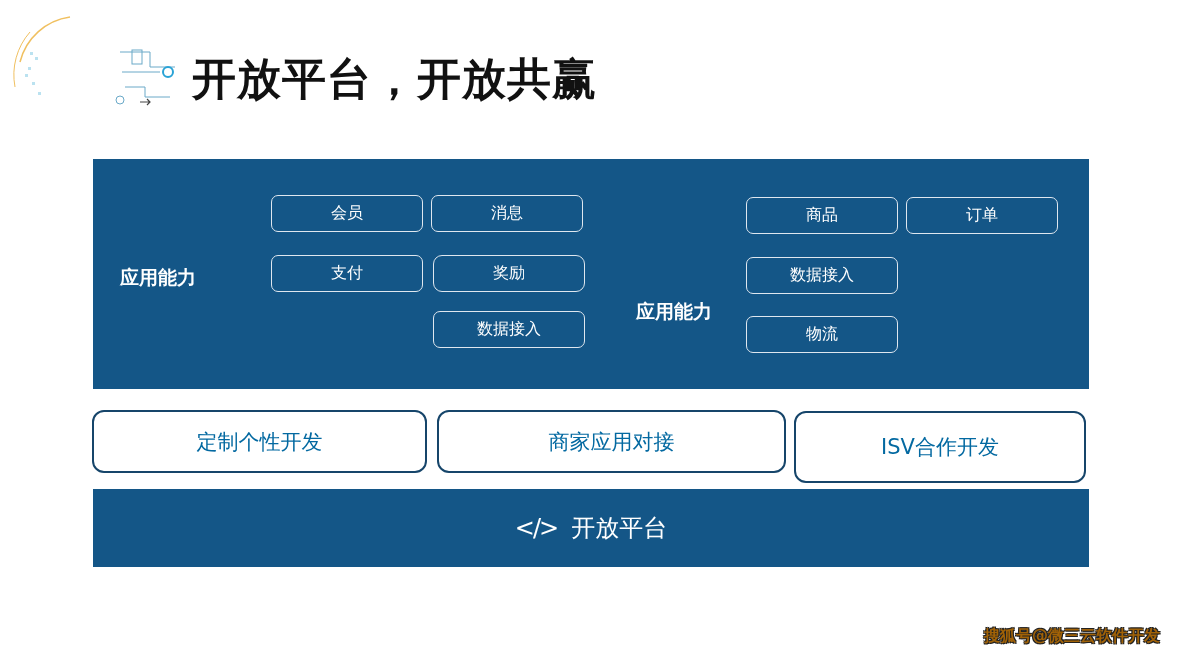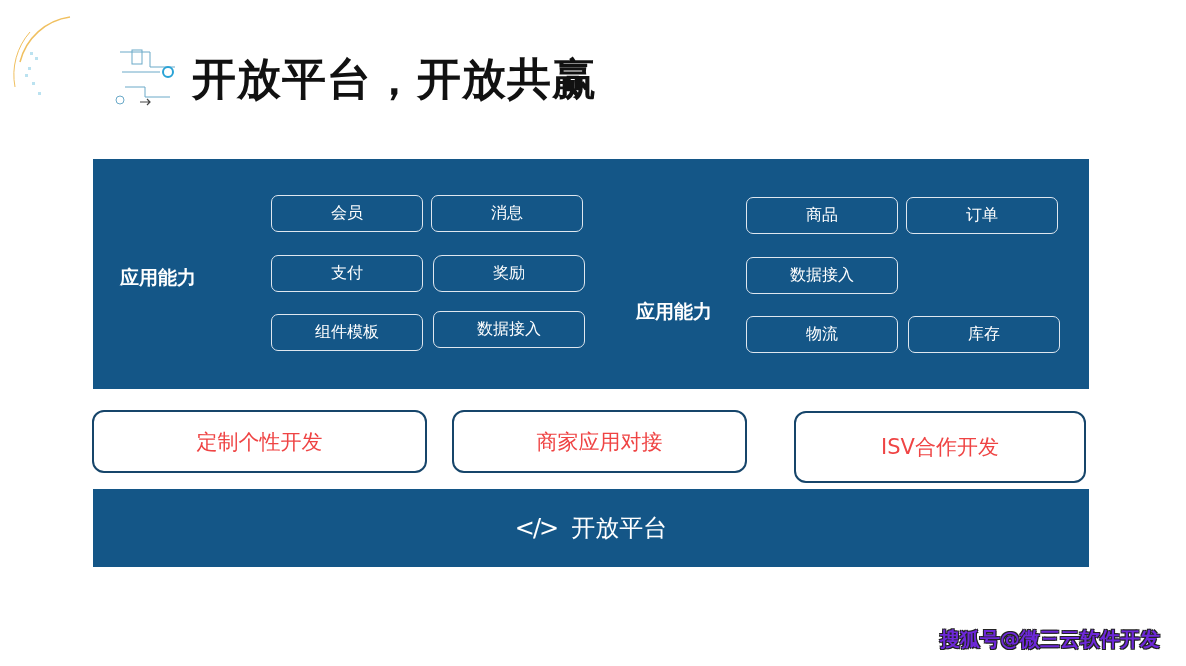--- a/index.html
+++ b/index.html
@@ -10,24 +10,24 @@
     background:radial-gradient(circle at 40% 35%, #ffffff 55%, #e6e9ee 100%);
     box-shadow:0 0 0 7px #16517f, 0 0 0 10px #4cc3e0; display:flex; align-items:center; justify-content:center;
     font-weight:bold; font-size:15px; color:#1a1a1a; }
   .title { position:absolute; left:192px; top:50px; font-size:44px; font-weight:bold; color:#111; letter-spacing:1px; }
   .panel { position:absolute; background:#145687; }
   .top-panel { left:93px; top:159px; width:996px; height:230px; }
   .group-label { position:absolute; color:#fff; font-weight:bold; font-size:19px; }
   .chip { position:absolute; width:152px; height:37px; border:1.5px solid #dfe7ef; border-radius:7px;
     color:#fff; font-size:16px; display:flex; align-items:center; justify-content:center; box-sizing:border-box; }
   .mid-box { position:absolute; top:410px; height:63px; border:2px solid #16456a; border-radius:12px; background:#fff;
-    display:flex; align-items:center; justify-content:center; font-size:21px; color:#ef4444; box-sizing:border-box; }
+    display:flex; align-items:center; justify-content:center; font-size:21px; color:#0369a1; box-sizing:border-box; }
   .bottom-panel { left:93px; top:489px; width:996px; height:78px; display:flex; align-items:center; justify-content:center; color:#fff; font-size:24px; }
   .code-icon { font-size:24px; margin-right:14px; letter-spacing:-2px; }
-  .watermark { position:absolute; right:26px; top:626px; font-size:20px; font-weight:bold; color:#6d28d9;
+  .watermark { position:absolute; right:26px; top:626px; font-size:16px; font-weight:bold; color:#a16207;
     text-shadow: -1px -1px 0 #222, 1px -1px 0 #222, -1px 1px 0 #222, 1px 1px 0 #222; }
 </style>
 </head>
 <body>
 
 <div class="logo">
   <svg width="175" height="112" style="position:absolute;left:0;top:0">
     <path d="M10 50 A60 60 0 0 1 60 5" stroke="#f0c060" stroke-width="1.5" fill="none"></path>
     <path d="M5 75 A65 65 0 0 1 20 20" stroke="#f0c060" stroke-width="1" fill="none"></path>
     <g fill="#9fd7ea" opacity="0.7">
@@ -51,33 +51,31 @@
 </div>
 
 <div class="title">开放平台，开放共赢</div>
 
 <div class="panel top-panel">
   <div class="group-label" style="left:27px;top:106px;">应用能力</div>
   <div class="chip" style="left:178px;top:36px;">会员</div>
   <div class="chip" style="left:338px;top:36px;">消息</div>
   <div class="chip" style="left:178px;top:96px;">支付</div>
   <div class="chip" style="left:340px;top:96px;border-radius:9px;">奖励</div>
-  <div class="chip" style="left:178px;top:155px;">组件模板</div>
   <div class="chip" style="left:340px;top:152px;">数据接入</div>
 
   <div class="group-label" style="left:543px;top:92px;margin-top:48px;">应用能力</div>
   <div class="chip" style="left:653px;top:38px;">商品</div>
   <div class="chip" style="left:813px;top:38px;">订单</div>
   <div class="chip" style="left:653px;top:98px;">数据接入</div>
   <div class="chip" style="left:653px;top:157px;">物流</div>
-  <div class="chip" style="left:815px;top:157px;">库存</div>
 </div>
 
 <div class="mid-box" style="left:92px;width:335px;">定制个性开发</div>
-<div class="mid-box" style="left:452px;width:295px;">商家应用对接</div>
+<div class="mid-box" style="left:437px;width:349px;">商家应用对接</div>
 <div class="mid-box" style="left:794px;width:292px;top:411px;height:72px;">ISV合作开发</div>
 
 <div class="panel bottom-panel">
   <span class="code-icon">&lt;/&gt;</span>
   <span>开放平台</span>
 </div>
 
 <div class="watermark">搜狐号@微三云软件开发</div>
 
 </body></html>

